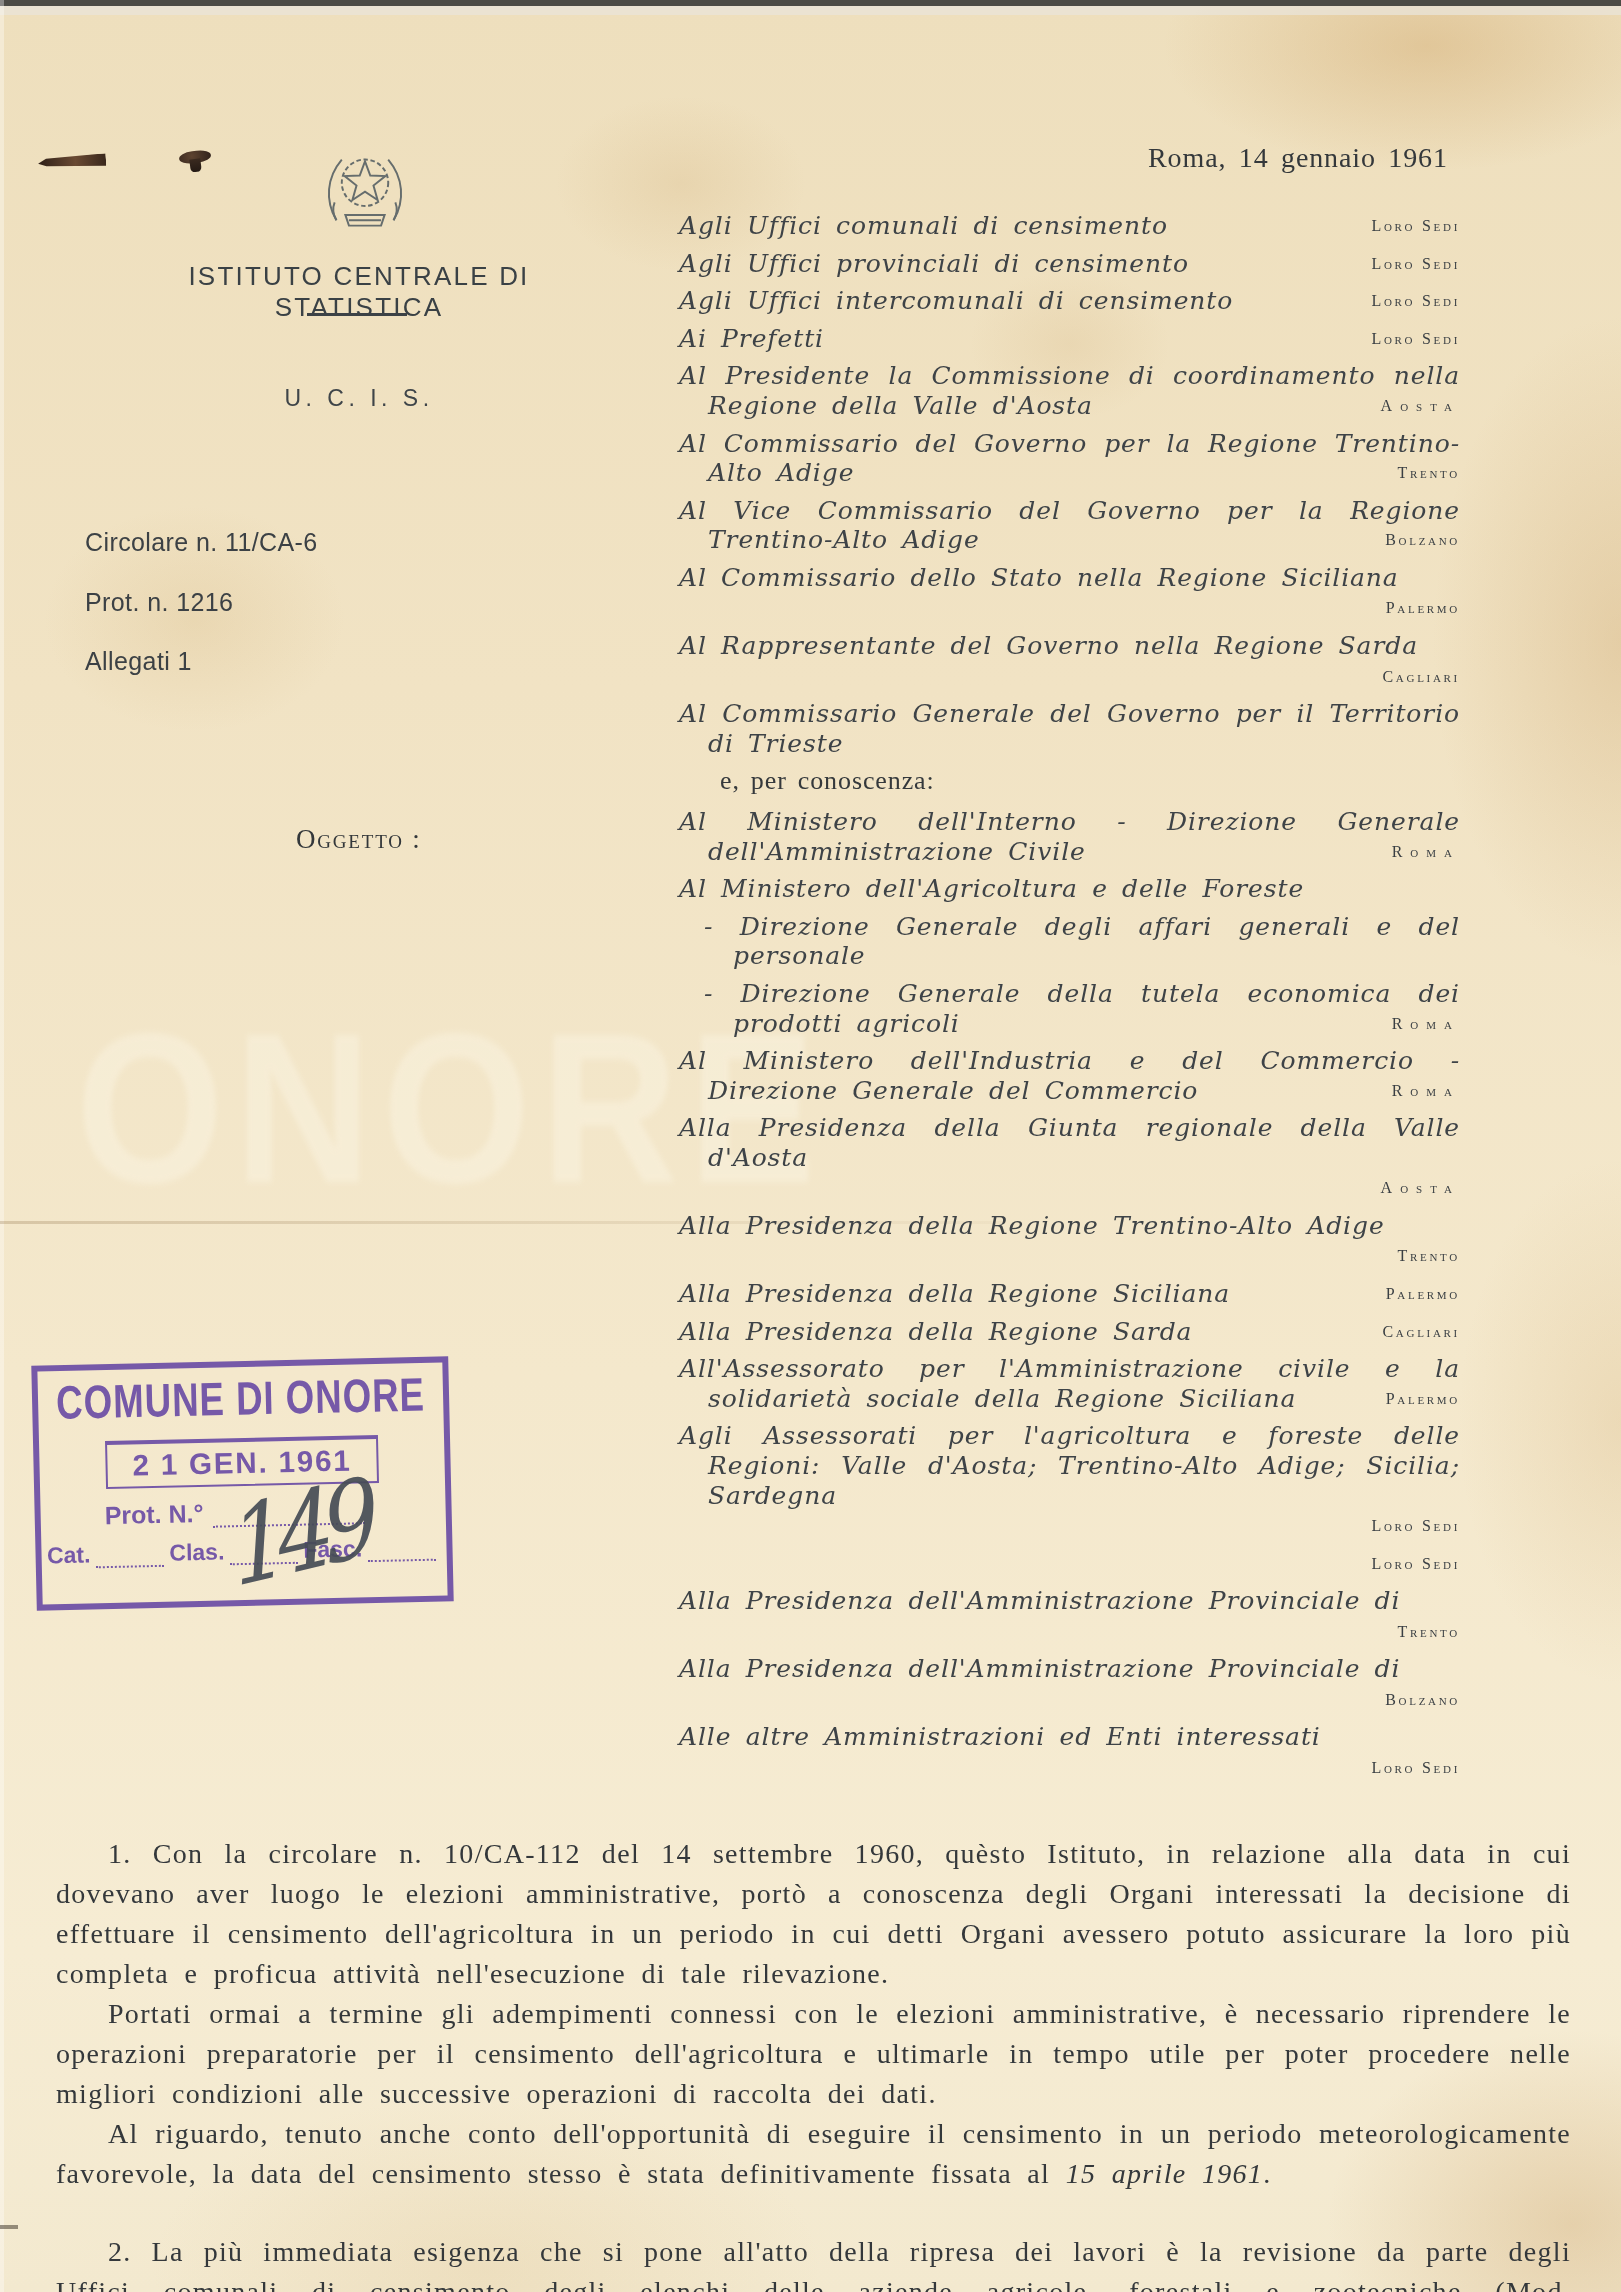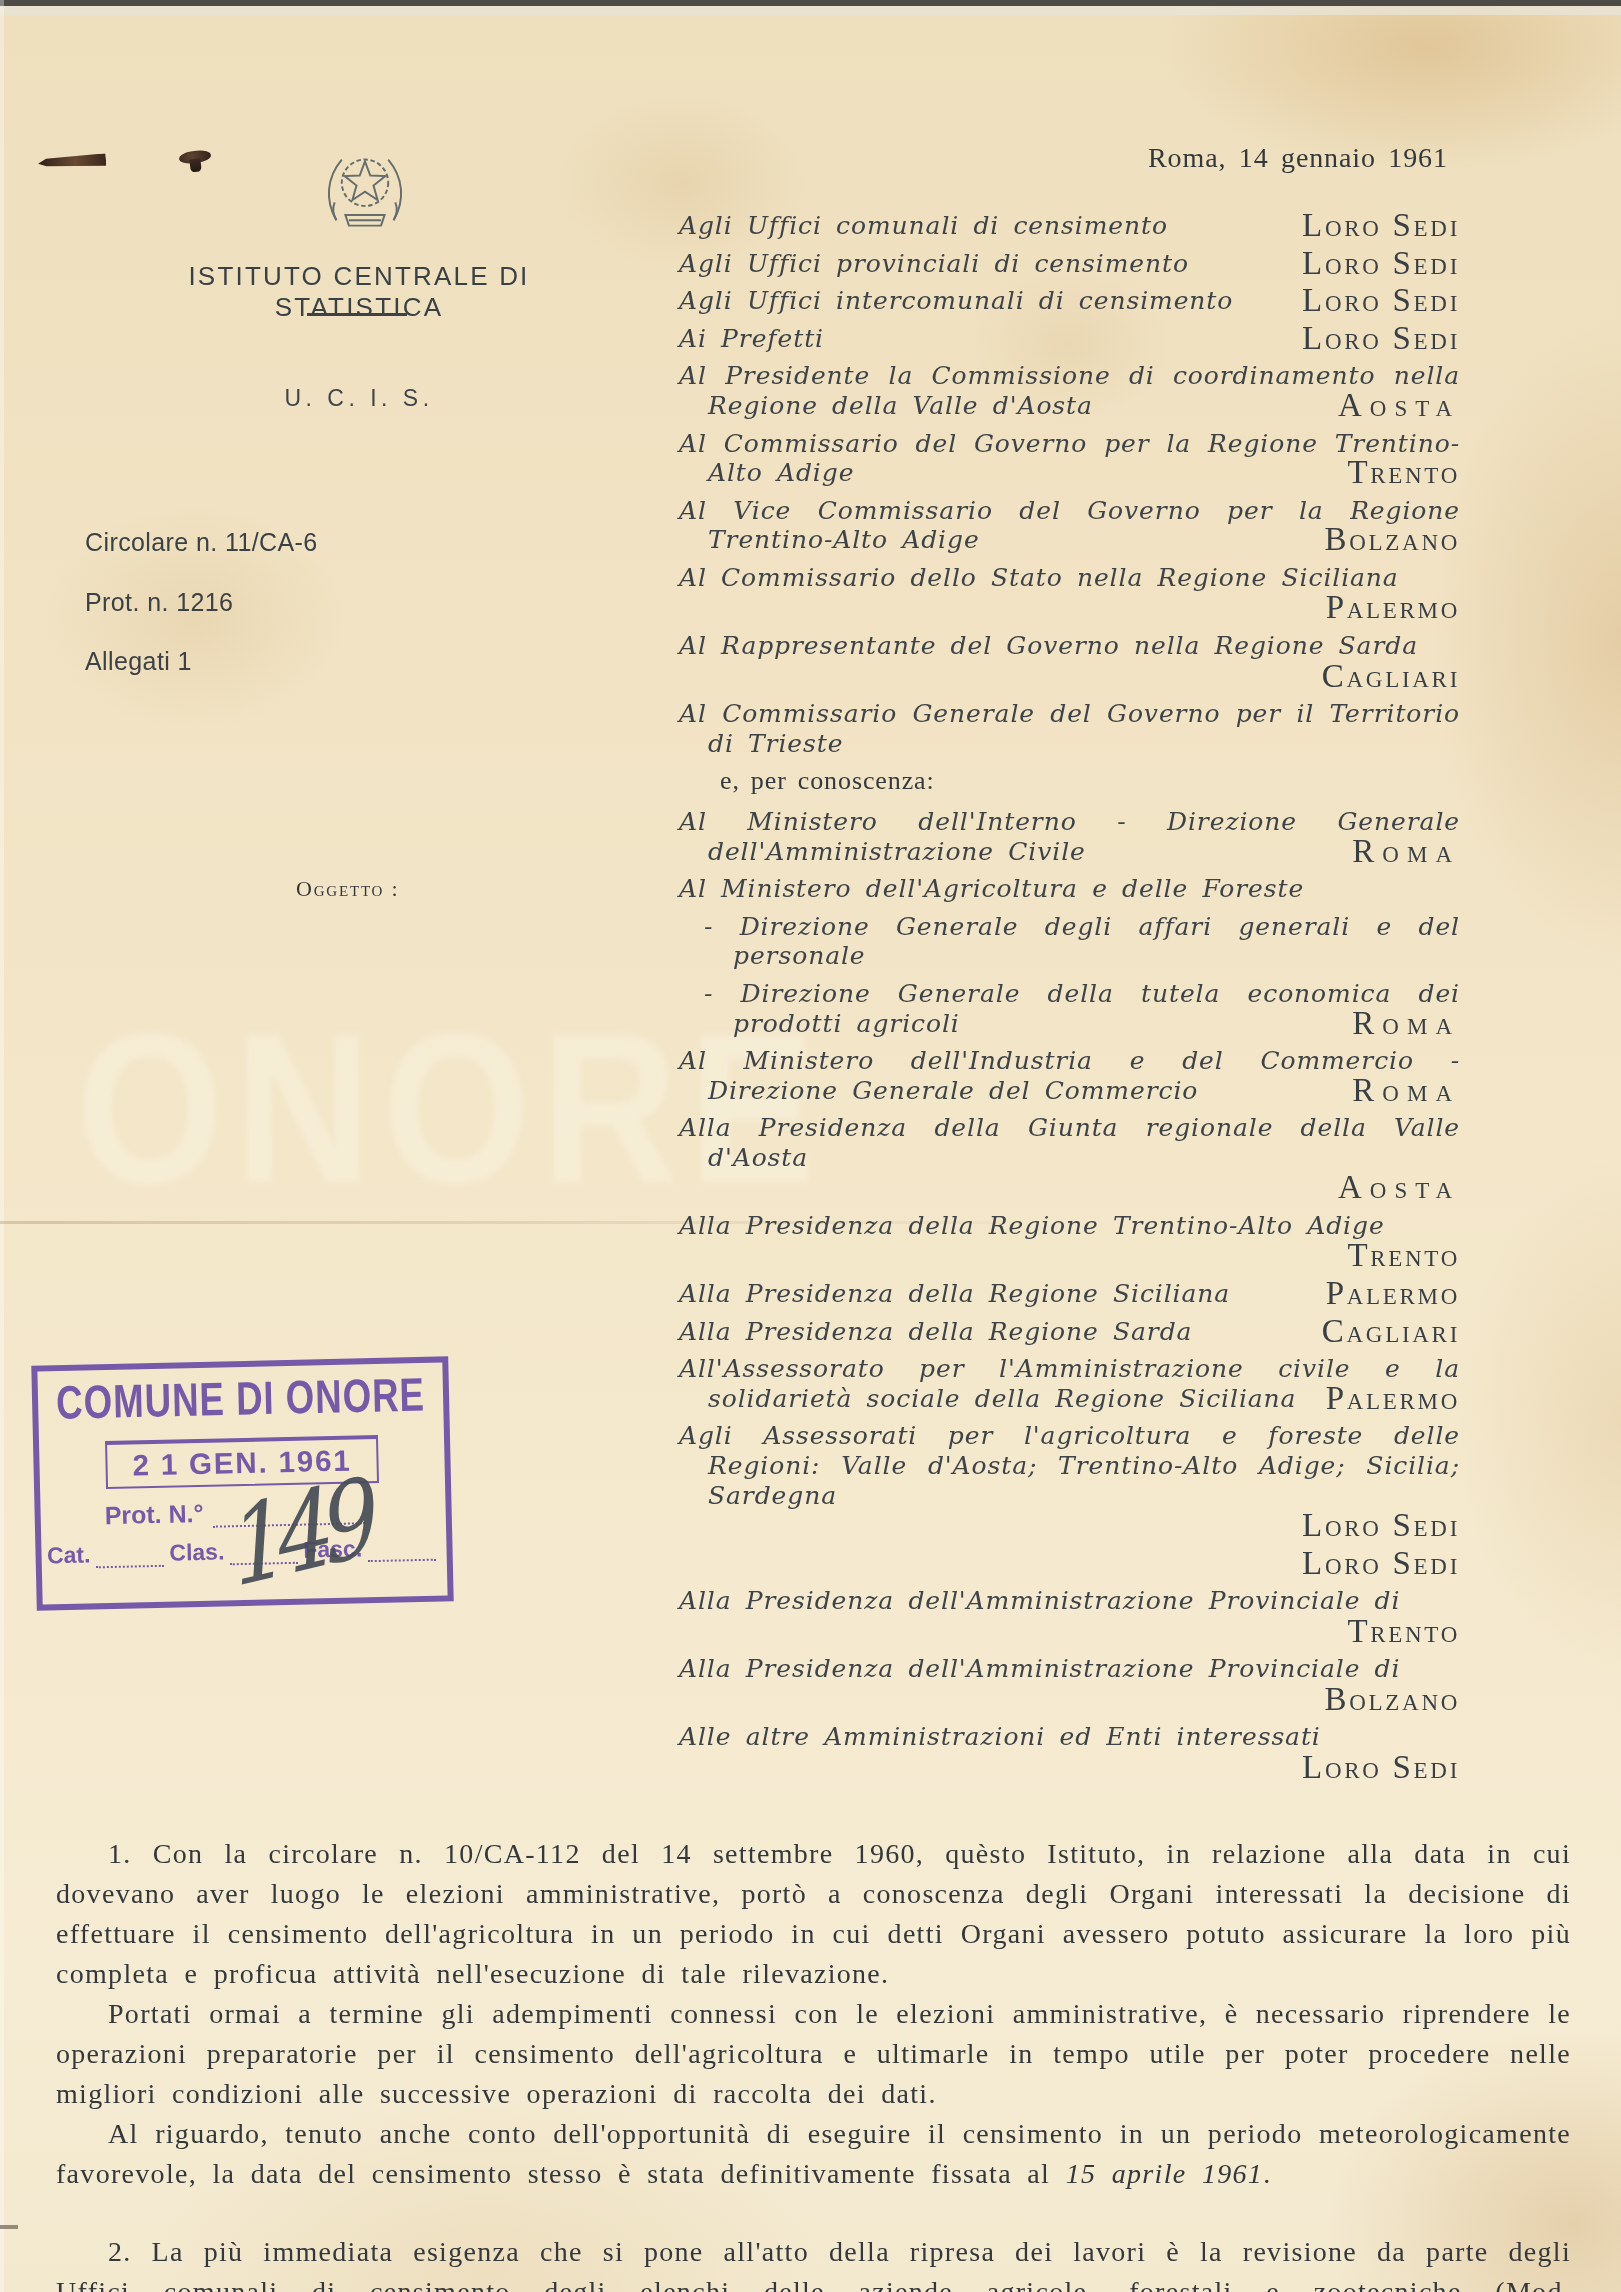--- a/index.html
+++ b/index.html
@@ -37,39 +37,39 @@
   
   .institute{position:absolute;left:115px;top:261px;width:488px;text-align:center;
     font-family:"Liberation Sans",sans-serif;font-size:26px;letter-spacing:2.2px;color:#3a4145;}
   .lh-rule{position:absolute;left:307px;top:313px;width:100px;height:2.7px;background:#3c4246;}
   .ucis{position:absolute;left:115px;top:385px;width:488px;text-align:center;
     font-family:"Liberation Sans",sans-serif;font-size:23px;letter-spacing:4.5px;color:#3f4549;}
   .m1{top:528px;} .m2{top:588px;} .m3{top:647px;}
   .meta-line{position:absolute;left:85px;white-space:nowrap;font-family:"Liberation Sans",sans-serif;
     font-size:25px;color:#3c4145;letter-spacing:0.4px;}
 
-  .oggetto-label{position:absolute;left:296px;top:876px;font-size:22px;font-variant:small-caps;
+  .oggetto-label{position:absolute;left:296px;top:824px;font-size:27px;font-variant:small-caps;
     letter-spacing:1.8px;color:#33373a;}
   .oggetto-text{position:absolute;left:81px;top:903px;width:351px;font-weight:bold;
     font-size:26px;line-height:51px;text-align:justify;color:#33373a;word-spacing:2.7px;}
 
   .watermark{position:absolute;left:76px;top:999px;font-family:"Liberation Sans",sans-serif;
     font-weight:bold;font-size:190px;letter-spacing:10.7px;color:#fffdf2;opacity:.30;
     filter:blur(2.7px);transform:scaleY(1.12);pointer-events:none;}
 
   
   .dateline{position:absolute;left:1148px;top:142px;font-size:28px;letter-spacing:0.9px;
     word-spacing:4.5px;color:#34383b;white-space:nowrap;}
   .recipients{position:absolute;left:679px;top:211px;width:781px;color:#3e4347;}
   .recip{margin-bottom:8px;}
   .recip .name{display:block;font-family:"DejaVu Serif",serif;font-style:italic;
     font-size:25px;line-height:29.6px;letter-spacing:0.9px;word-spacing:5.4px;
     padding-left:29px;text-indent:-29px;text-align:justify;}
   .recip.indent .name{margin-left:25px;}
-  .recip .city{display:block;font-variant:small-caps;font-size:33px;line-height:29.6px;
+  .recip .city{display:block;font-variant:small-caps;font-size:16px;line-height:29.6px;
     letter-spacing:2.7px;text-align:right;color:#3a3f43;margin-top:0.9px;}
   .recip.city-inline .city{margin-top:-29.6px;}
   .recip.wide .city{letter-spacing:8px;}
   .recip .city:empty{display:none;}
   .cc{font-size:26px;margin:3.6px 0 10.7px 41px;letter-spacing:0.9px;word-spacing:3.6px;color:#35393c;}
 
   
   :root{--stamp:#6d4fa6;--hand:#39404d;}
   .stamp{position:absolute;left:34px;top:1361px;width:405px;height:233px;
     border:6.3px solid var(--stamp);transform:rotate(-1.3deg);color:var(--stamp);opacity:.93;

